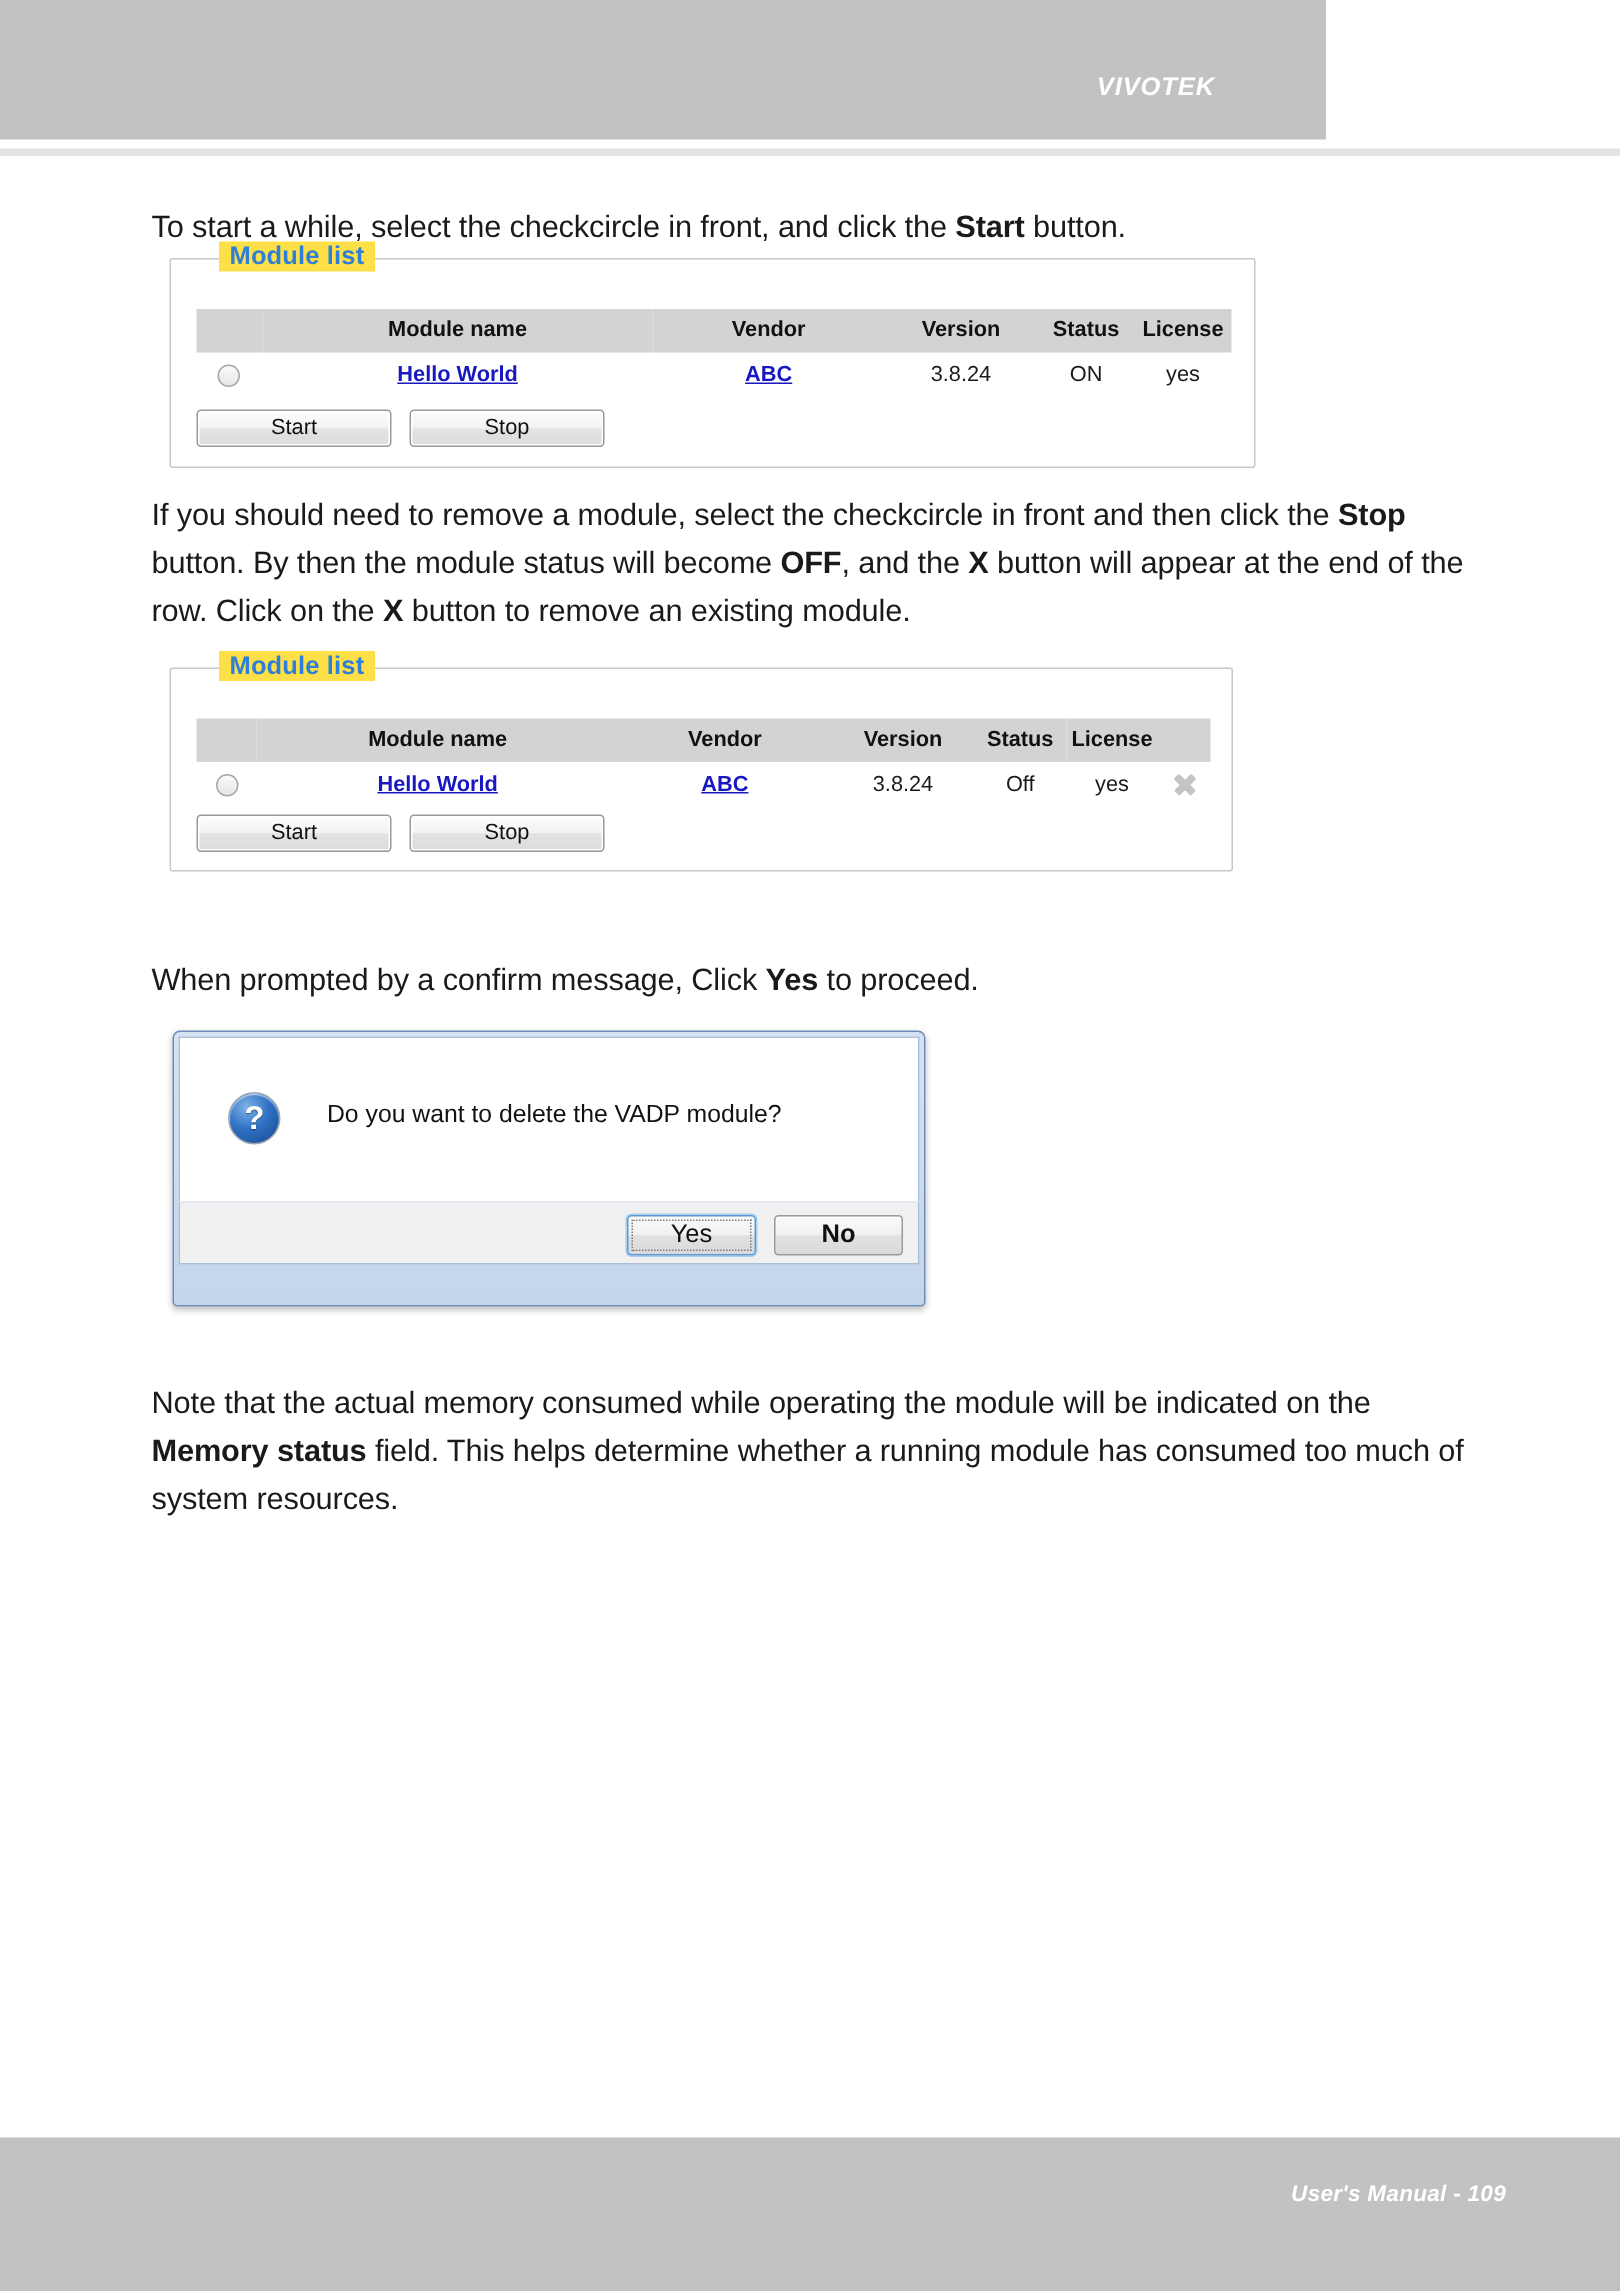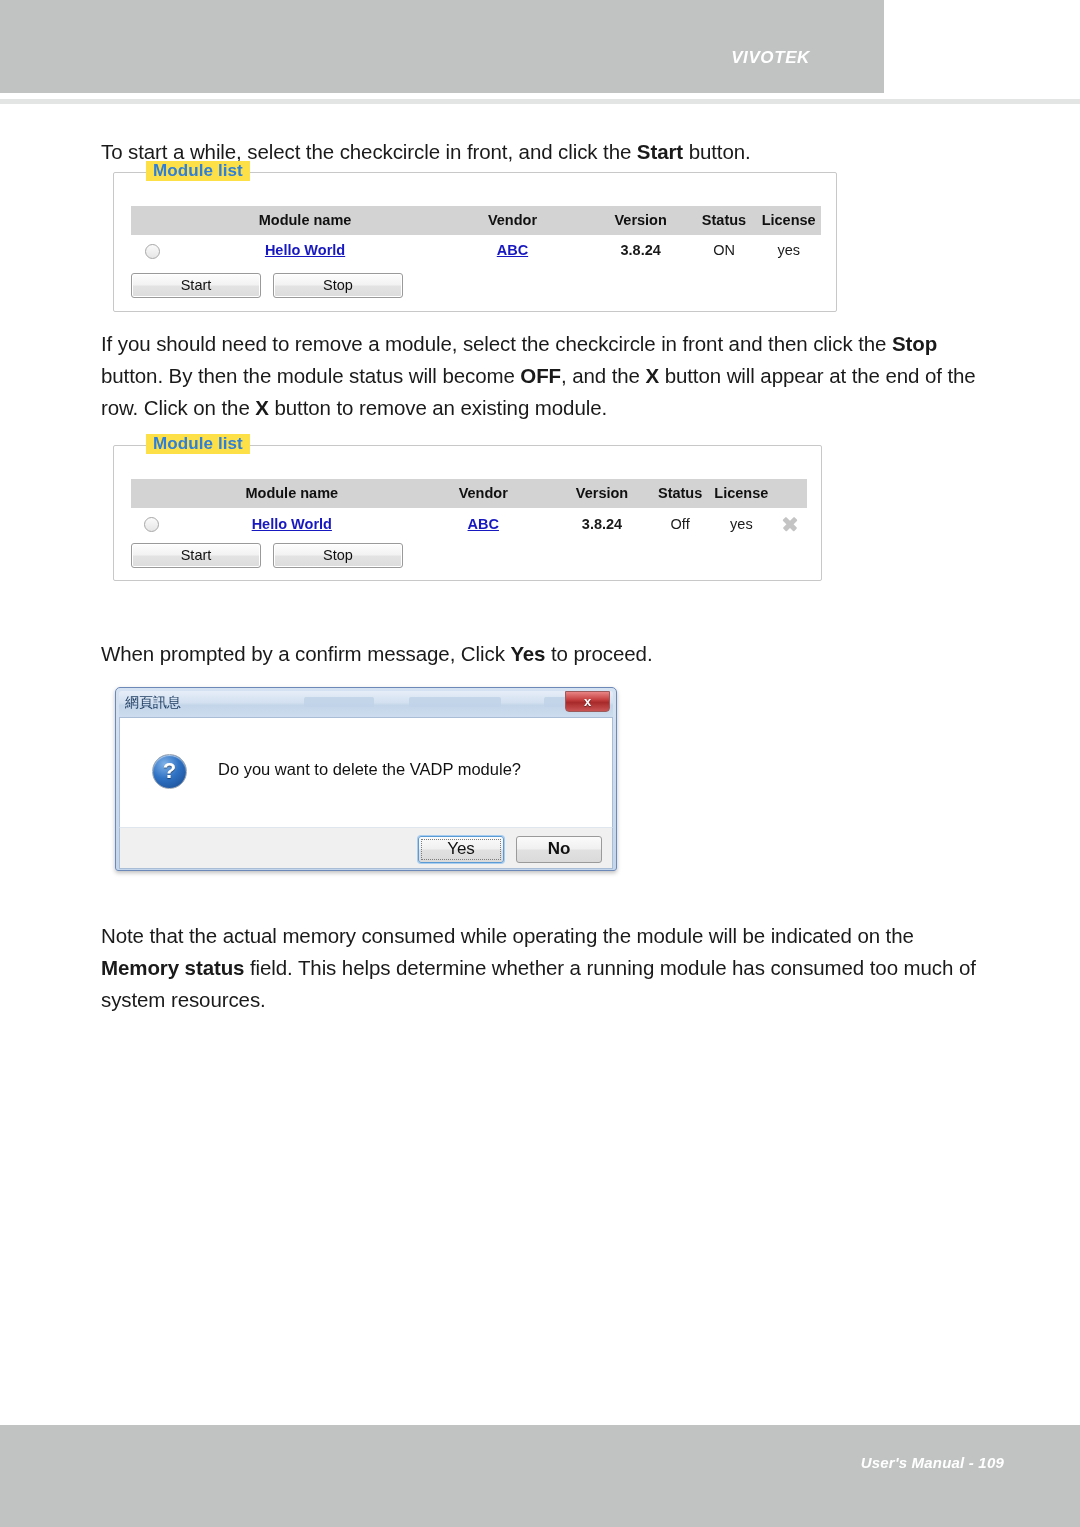--- a/index.html
+++ b/index.html
@@ -140,21 +140,21 @@
   .module-table td {
     font-size: 14.5px;
     color: #1a1a1a;
     padding: 7px 0 7px 0;
     text-align: center;
     white-space: nowrap;
   }
   .col-radio   { width: 42px; }
   .col-name    { width: 250px; }
   .col-vendor  { width: 148px; }
-  .col-version { width: 98px; font-weight: bold; }
+  .col-version { width: 98px; }
   .col-status  { width: 62px; }
   .col-license { width: 62px; }
   .col-action  { width: 36px; }
 
   .radio-circle {
     display: inline-block;
     width: 13px;
     height: 13px;
     border-radius: 50%;
     border: 1px solid #a8a8a8;
@@ -441,27 +441,20 @@
     <div class="btn-row">
       <span class="winbtn">Start</span><span class="winbtn">Stop</span>
     </div>
   </div>
 
   <div class="para" id="para-3">
     <span>When prompted by a confirm message, Click </span><b>Yes</b><span> to proceed.</span>
   </div>
 
   <div class="dialog">
-    <div class="dialog-titlebar">
-      <div class="dialog-title">網頁訊息</div>
-      <div class="dialog-title-ghost" id="ghost-a"></div>
-      <div class="dialog-title-ghost" id="ghost-b"></div>
-      <div class="dialog-title-ghost" id="ghost-c"></div>
-      <div class="dialog-close">x</div>
-    </div>
     <div class="dialog-body">
       <div class="dialog-icon">
           <span>?</span>
         </div>
       <div class="dialog-message">Do you want to delete the VADP module?</div>
     </div>
     <div class="dialog-buttons">
       <div class="dlg-btn" id="dlg-yes">Yes</div>
       <div class="dlg-btn" id="dlg-no">No</div>
     </div>

